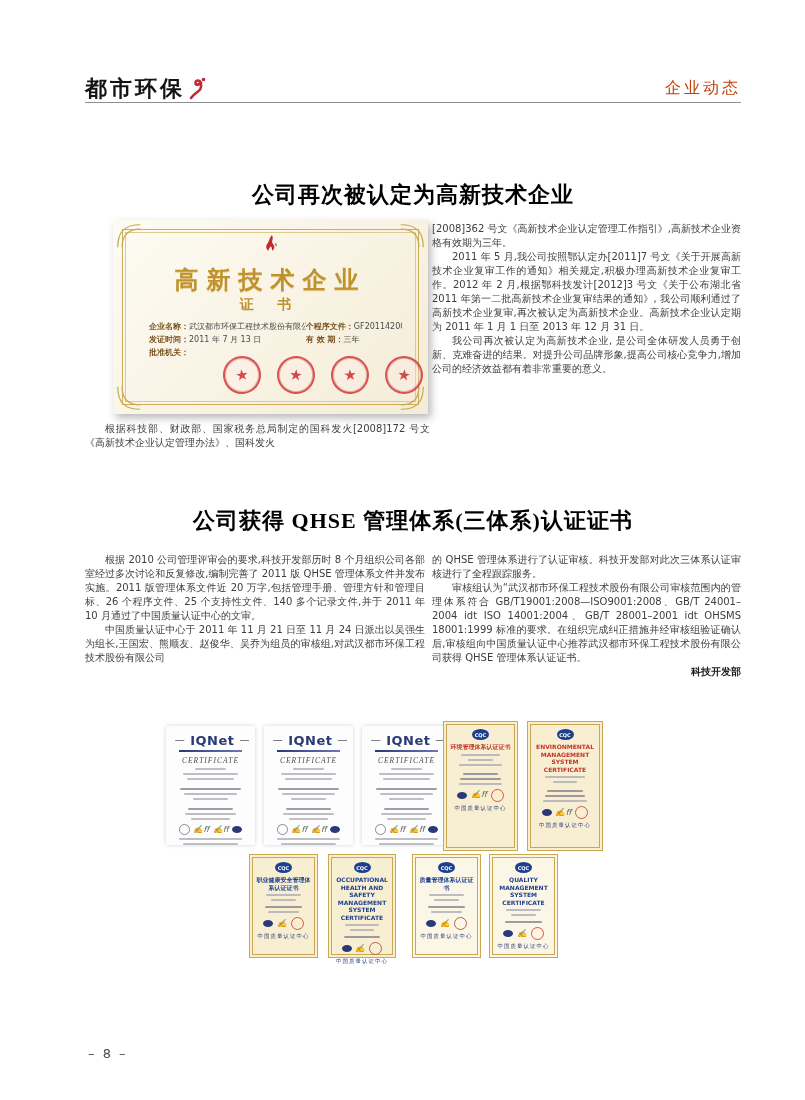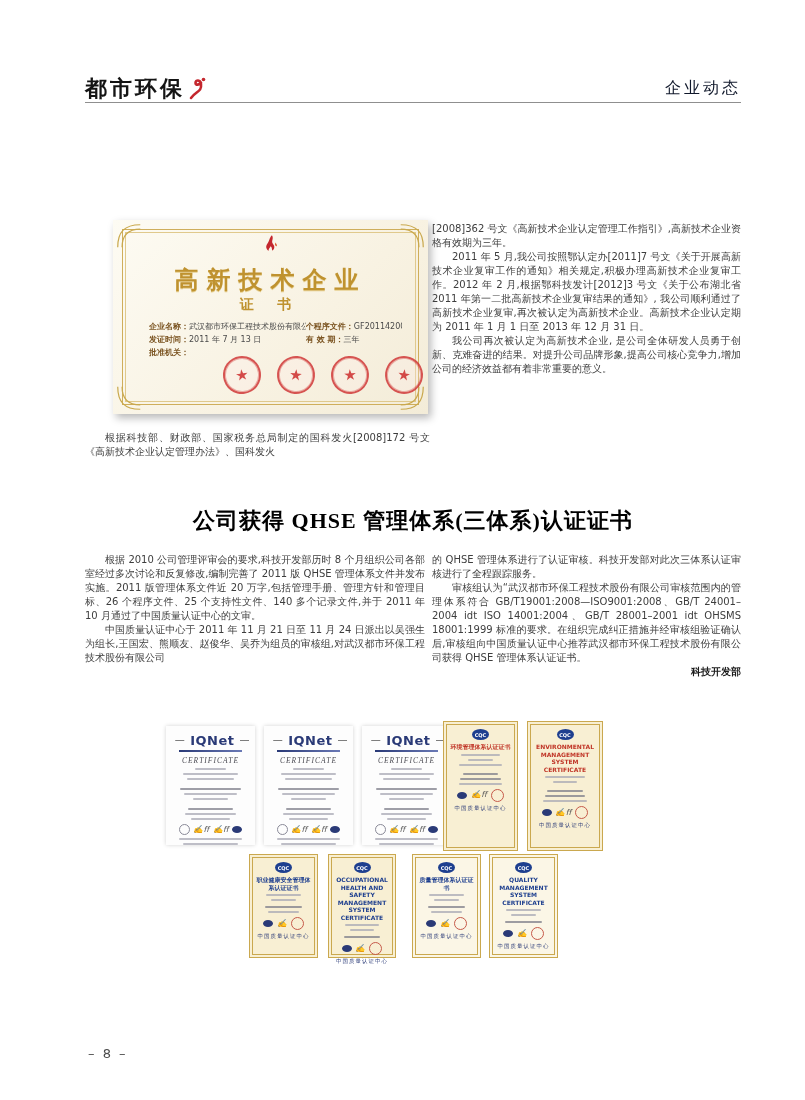--- a/index.html
+++ b/index.html
@@ -7,38 +7,38 @@
     position:relative; width:805px; height:1100px; margin:0 auto;
     background:#ffffff; overflow:hidden;
     font-family:"DejaVu Sans", sans-serif; color:#3f3f3f;padding-left:28px;
   }
   
   .header { position:absolute; left:85px; top:70px; width:656px; height:32px;
             border-bottom:1px solid #8f8f8f; display:flex; align-items:flex-end; justify-content:space-between; }
   .logo { display:flex; align-items:flex-end; gap:2px; padding-bottom:2px; }
   .logo-text { font-size:22px; font-weight:bold; color:#141414; letter-spacing:3px; line-height:1; }
   .logo-mark { width:22px; height:26px; margin-bottom:-2px; }
-  .section-label { font-size:16px; color:#0f172a; letter-spacing:3px; padding-bottom:3px; }
+  .section-label { font-size:16px; color:#c2410c; letter-spacing:3px; padding-bottom:3px; }
 
   
   .art-title { position:absolute; left:85px; width:656px; text-align:center;
                font-family:"Liberation Serif","DejaVu Serif",serif; font-weight:bold;
                font-size:22px; color:#000; letter-spacing:1px; }
   #title1 { top:180px; }
   #title2 { top:506px; }
 
   
   .col { position:absolute; font-size:10px; line-height:14px; text-align:justify; color:#3d3d3d; }
   .col p { margin:0; }
   .ind { text-indent:2em; }
   .sig { text-align:right; font-weight:bold; color:#1c1c1c; }
   .sig-inline { text-align:right; font-weight:bold; color:#1c1c1c; margin-top:-19.6px; }
 
   #a1-right { left:432px; top:222px; width:309px; }
-  #a1-left-text { left:85px; top:431px; width:345px; }
+  #a1-left-text { left:85px; top:422px; width:345px; }
   #a2-left  { left:85px;  top:553px; width:340px; }
   #a2-right { left:432px; top:553px; width:309px; }
 
   
   .photo { position:absolute; left:113px; top:220px; width:315px; height:194px;
            background:linear-gradient(135deg,#fdfbf3 0%, #f8f2e2 60%, #f3ecd8 100%);
            box-shadow:3px 4px 8px rgba(0,0,0,0.28); }
   .cert-frame { position:absolute; inset:9px; border:1px solid #cfae5b; outline:1px solid #e0c98c; outline-offset:-4px; }
   .corner { position:absolute; width:26px; height:26px; }
   .c-tl { left:3px; top:3px; }
@@ -110,20 +110,21 @@
     <div class="logo">
       <span class="logo-text">都市环保</span>
       <svg class="logo-mark" viewBox="0 0 22 26">
         <path d="M4 22 C9 15 15 16 14 8 C13.5 3.5 8.5 3.5 8.5 7 c0 2.5 4 2 5.5 -0.5" stroke="#c4272e" stroke-width="2.6" fill="none" stroke-linecap="round"></path>
         <circle cx="16.5" cy="3.5" r="1.8" fill="#c4272e"></circle>
       </svg>
     </div>
     <div class="section-label">企业动态</div>
   </div>
 
+  <div class="art-title" id="title1">公司再次被认定为高新技术企业</div>
 
   <div class="photo">
     <div class="cert-frame"></div>
     <svg class="corner c-tl" viewBox="0 0 30 30">
         <path d="M2 28 C2 10 10 2 28 2 M7 28 C7 14 14 7 28 7" stroke="#c9a84c" stroke-width="1.4" fill="none"></path>
       </svg>
     <svg class="corner c-tr" viewBox="0 0 30 30">
         <path d="M2 28 C2 10 10 2 28 2 M7 28 C7 14 14 7 28 7" stroke="#c9a84c" stroke-width="1.4" fill="none"></path>
       </svg>
     <svg class="corner c-br" viewBox="0 0 30 30">

